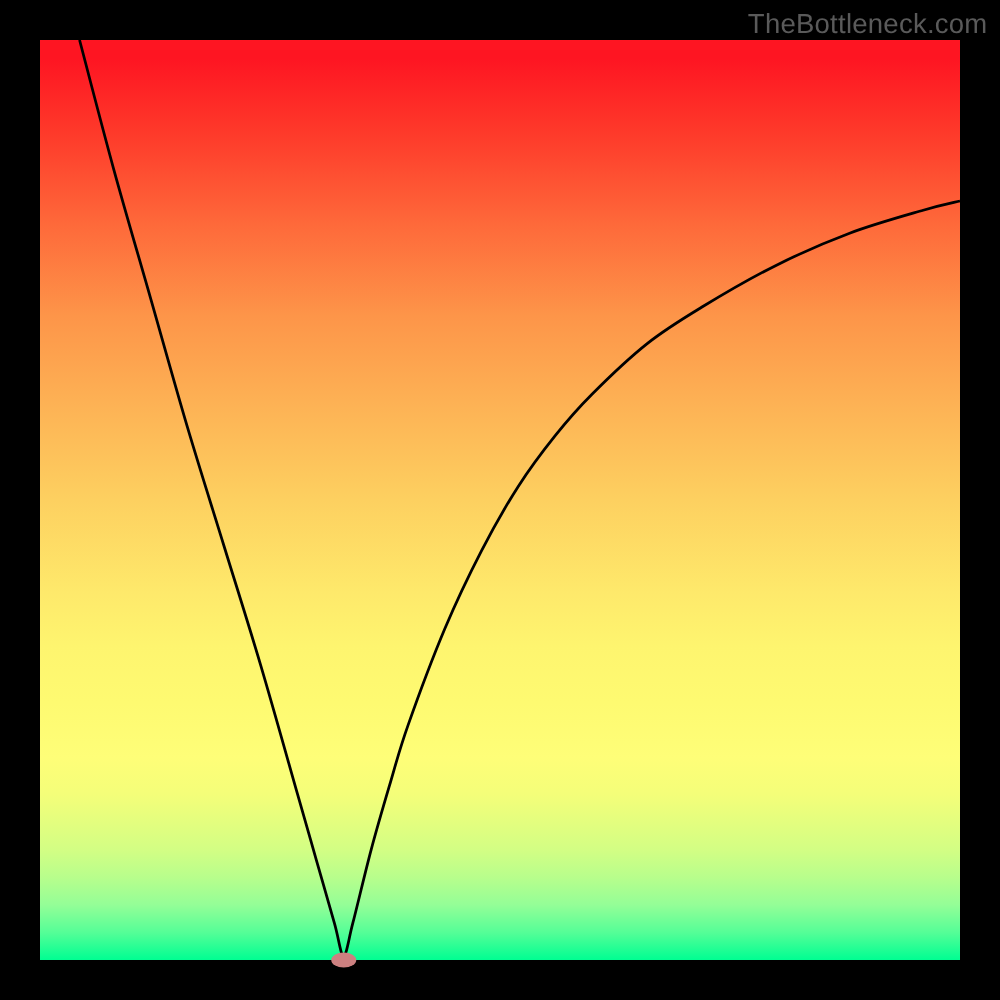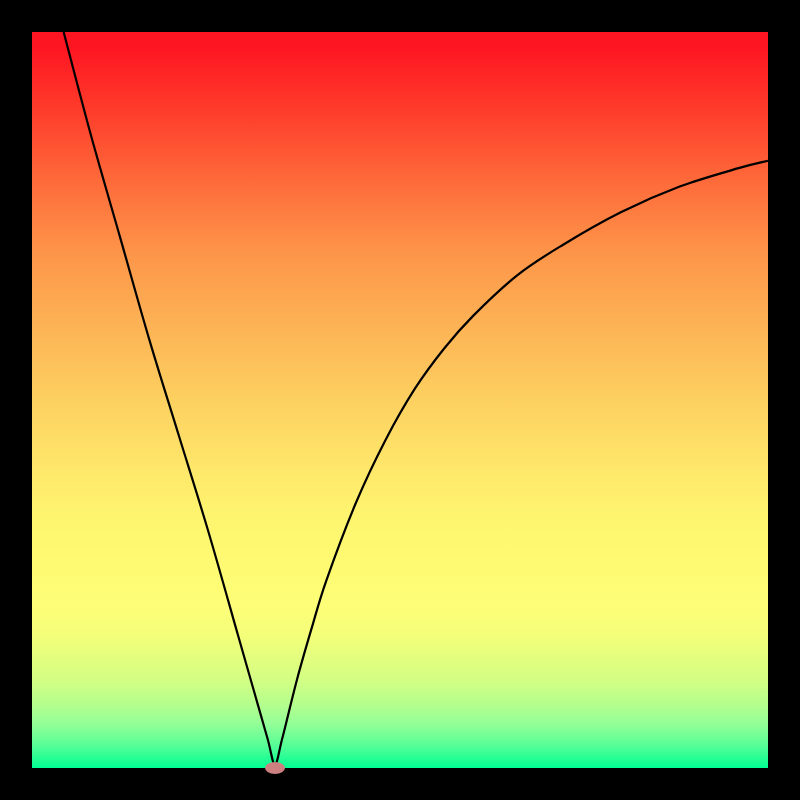--- a/index.html
+++ b/index.html
@@ -67,13 +67,14 @@
 <div class="frame">
 
   <div class="plot-area" id="plot-area" style="left: 32px; top: 32px; width: 736px; height: 736px;"></div>
 
   <svg class="curve" id="curve-svg" width="800" height="800">
     <path id="curve-path" d="M 63.647999999999996 32 C 68.18666666666667 49.17333333333333, 81.43466666666666 100.6933333333333, 90.88 135.03999999999996 C 100.32533333333333 169.38666666666663, 110.50666666666666 203.73333333333338, 120.32 238.08000000000004 C 130.13333333333333 272.42666666666673, 139.94666666666666 308, 149.76 341.12 C 159.57333333333332 374.24, 169.38666666666668 404.9066666666667, 179.20000000000002 436.8 C 189.01333333333335 468.6933333333333, 198.82666666666665 499.36, 208.64 532.48 C 218.45333333333332 565.6, 230.72000000000003 609.76, 238.08 635.52 C 245.44 661.28, 247.89333333333332 669.8666666666667, 252.79999999999998 687.04 C 257.70666666666665 704.2133333333333, 263.84 725.68, 267.52 738.56 C 271.2 751.4399999999999, 272.4266666666667 764.32, 274.88 764.32 C 277.3333333333333 764.32, 278.56 752.6666666666666, 282.24 738.56 C 285.92 724.4533333333333, 292.0533333333333 698.08, 296.96 679.6800000000001 C 301.8666666666667 661.2800000000001, 306.7733333333333 644.72, 311.68 628.16 C 316.5866666666667 611.5999999999999, 319.04 601.1733333333333, 326.40000000000003 580.3199999999999 C 333.76000000000005 559.4666666666666, 346.02666666666664 526.3466666666667, 355.84 503.04 C 365.6533333333333 479.73333333333335, 375.46666666666664 459.49333333333334, 385.28 440.48 C 395.0933333333333 421.4666666666667, 404.9066666666667 404.2933333333333, 414.72 388.96 C 424.53333333333336 373.62666666666667, 434.3466666666667 360.74666666666667, 444.16 348.48 C 453.97333333333336 336.21333333333337, 461.3333333333333 327.62666666666667, 473.59999999999997 315.36 C 485.8666666666666 303.09333333333336, 503.03999999999996 286.5333333333333, 517.76 274.88 C 532.48 263.2266666666667, 544.7466666666667 255.8666666666667, 561.92 245.44000000000005 C 579.0933333333332 235.0133333333334, 601.1733333333334 222.1333333333334, 620.8000000000001 212.32000000000005 C 640.4266666666667 202.5066666666667, 660.0533333333333 193.91999999999993, 679.68 186.55999999999995 C 699.3066666666666 179.19999999999996, 723.8399999999999 172.4533333333334, 738.56 168.16000000000008 C 753.28 163.86666666666676, 763.0933333333334 162.02666666666673, 768 160.80000000000007" fill="none" stroke="#000000" stroke-width="2.2"></path>
   </svg>
 
   <div class="marker" id="marker" style="left: 264.88px; top: 762px; width: 20px; height: 12px; background: rgb(204, 128, 128);"></div>
 
+  <div class="watermark">TheBottleneck.com</div>
 </div>
 
 </body></html>

